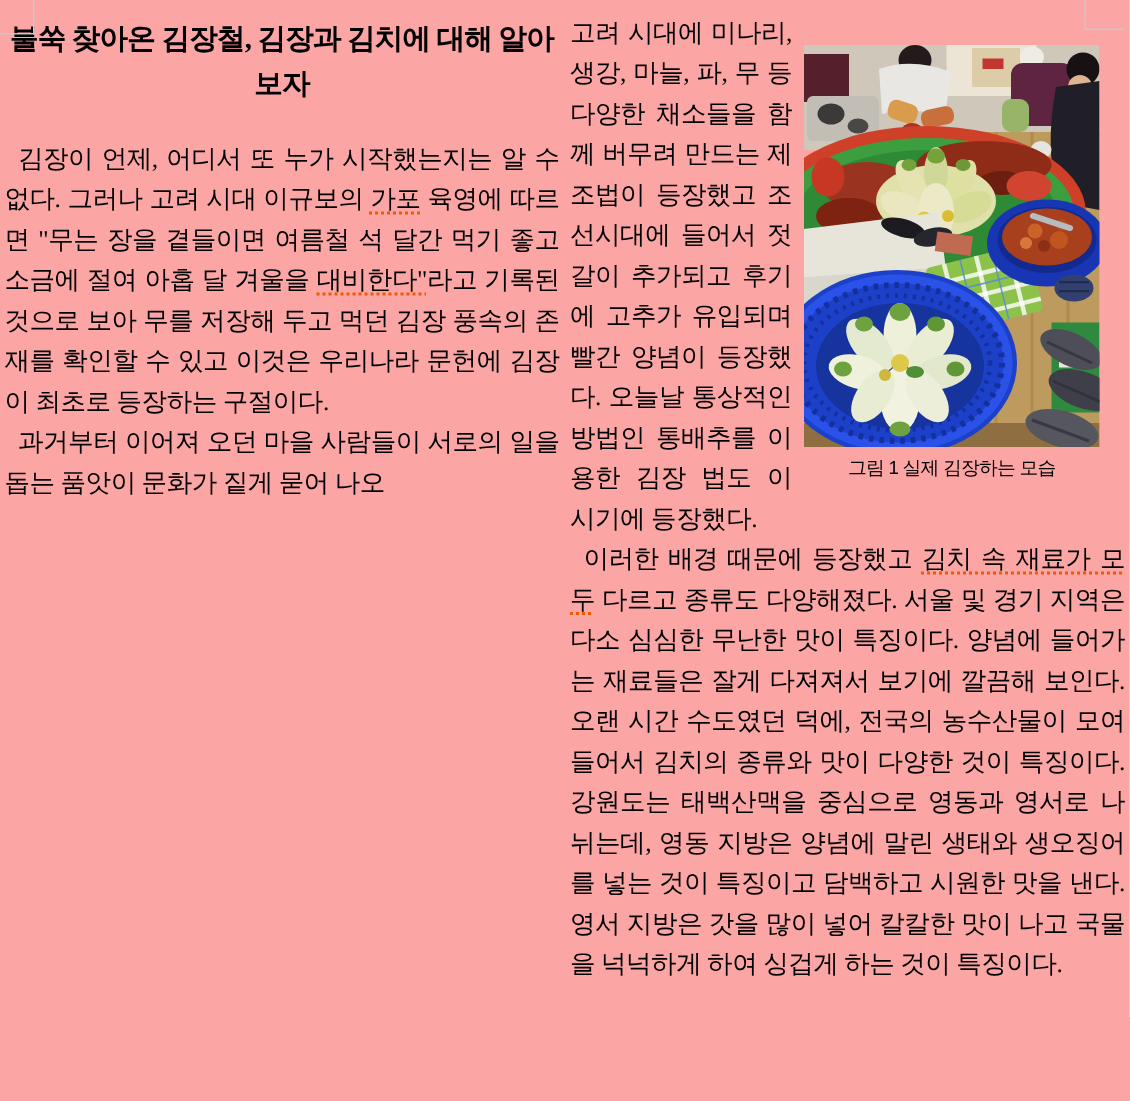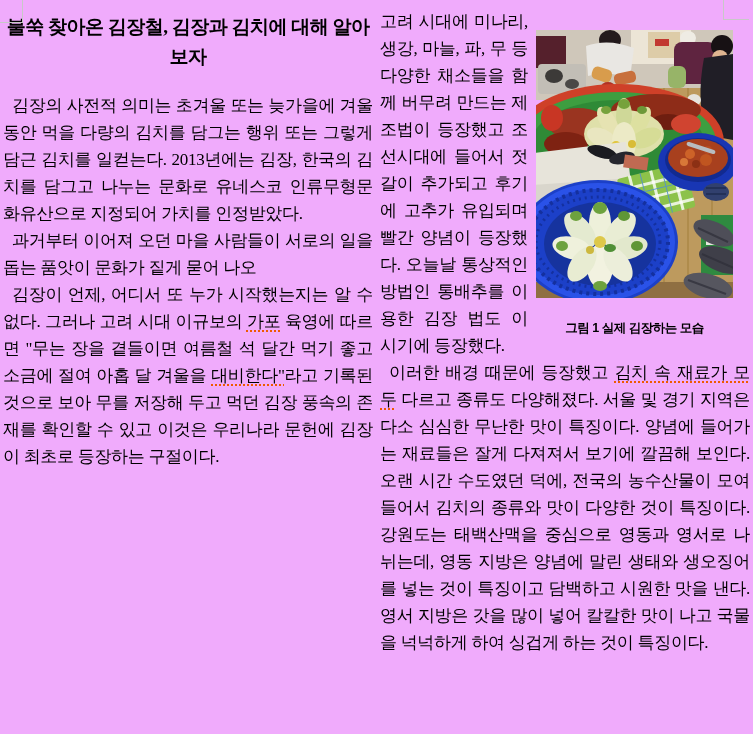--- a/index.html
+++ b/index.html
@@ -1,18 +1,18 @@
 <!DOCTYPE html>
 <html><head>
 <meta charset="utf-8">
 <style>
   html,body { margin:0; padding:0; background:#ffffff; }
   body { width:753px; height:734px; overflow:hidden; }
   .page {
-    position:relative; width:753px; height:734px; background:#f0abfc;
+    position:relative; width:753px; height:734px; background:#fca5a5;
     font-family:"Liberation Serif","DejaVu Serif",serif; color:#000000;
     overflow:hidden;
   }
   .corner { position:absolute; top:0; }
   .corner-left  { left:0;  width:22px; height:22px; border-right:1px solid #c8c8c8; border-bottom:1px solid #c8c8c8; }
   .corner-right { right:4px; width:25px; height:19px; border-left:1px solid #c8c8c8; border-bottom:1px solid #c8c8c8; }
   .columns { display:flex; gap:7px; padding:8px 3px 0 3px; }
   .col { width:370px; }
   .title {
     font-size:19px; line-height:30px; font-weight:bold; text-align:center;
@@ -25,38 +25,37 @@
   .indent { text-indent:9px; }
   .misspell {
     text-decoration-line:underline; text-decoration-style:dotted;
     text-decoration-color:#ee5a00; text-decoration-thickness:2px;
     text-underline-offset:3px;
   }
   .photo-figure { float:right; width:197px; margin:22px 17px 8px 8px; }
   .photo-figure svg { display:block; width:197px; height:268px; }
   .caption {
     font-family:"Liberation Sans","DejaVu Sans",sans-serif;
-    font-weight:bold; font-size:12.5px; line-height:16px;
-    text-align:center; margin-top:22px; letter-spacing:-0.5px;
+    font-weight:normal; font-size:12.5px; line-height:16px;
+    text-align:center; margin-top:6px; letter-spacing:-0.5px;
   }
 </style>
 </head>
 <body>
 
 <div class="page">
   <div class="corner corner-left"></div>
   <div class="corner corner-right"></div>
 
   <div class="columns">
 
     <div class="col">
       <h1 class="title">불쑥 찾아온 김장철, 김장과 김치에 대해 알아보자</h1>
-      <p class="para indent">김장의 사전적 의미는 초겨울 또는 늦가을에 겨울 동안 먹을 다량의 김치를 담그는 행위 또는 그렇게 담근 김치를 일컫는다. 2013년에는 김장, 한국의 김치를 담그고 나누는 문화로 유네스코 인류무형문화유산으로 지정되어 가치를 인정받았다.</p>
+      <p class="para indent"><span>김장이 언제, 어디서 또 누가 시작했는지는 알 수 없다. 그러나 고려 시대 이규보의 </span><span class="misspell">가포</span><span> 육영에 따르면 "무는 장을 곁들이면 여름철 석 달간 먹기 좋고 소금에 절여 아홉 달 겨울을 </span><span class="misspell">대비한다"</span><span>라고 기록된 것으로 보아 무를 저장해 두고 먹던 김장 풍속의 존재를 확인할 수 있고 이것은 우리나라 문헌에 김장이 최초로 등장하는 구절이다.</span></p>
       <p class="para indent">과거부터 이어져 오던 마을 사람들이 서로의 일을 돕는 품앗이 문화가 짙게 묻어 나오</p>
-      <p class="para indent"><span>김장이 언제, 어디서 또 누가 시작했는지는 알 수 없다. 그러나 고려 시대 이규보의 </span><span class="misspell">가포</span><span> 육영에 따르면 "무는 장을 곁들이면 여름철 석 달간 먹기 좋고 소금에 절여 아홉 달 겨울을 </span><span class="misspell">대비한다"</span><span>라고 기록된 것으로 보아 무를 저장해 두고 먹던 김장 풍속의 존재를 확인할 수 있고 이것은 우리나라 문헌에 김장이 최초로 등장하는 구절이다.</span></p>
     </div>
 
     <div class="col">
 
       <figure class="photo-figure" style="margin-top:22px; margin-left:8px; margin-right:17px; margin-bottom:8px;">
         <svg viewBox="0 0 197 268" xmlns="http://www.w3.org/2000/svg" role="img">
 
           <rect x="0" y="0" width="197" height="70" fill="#cfc7ba"></rect>
           <rect x="95" y="0" width="60" height="34" fill="#ece5d6"></rect>
 

